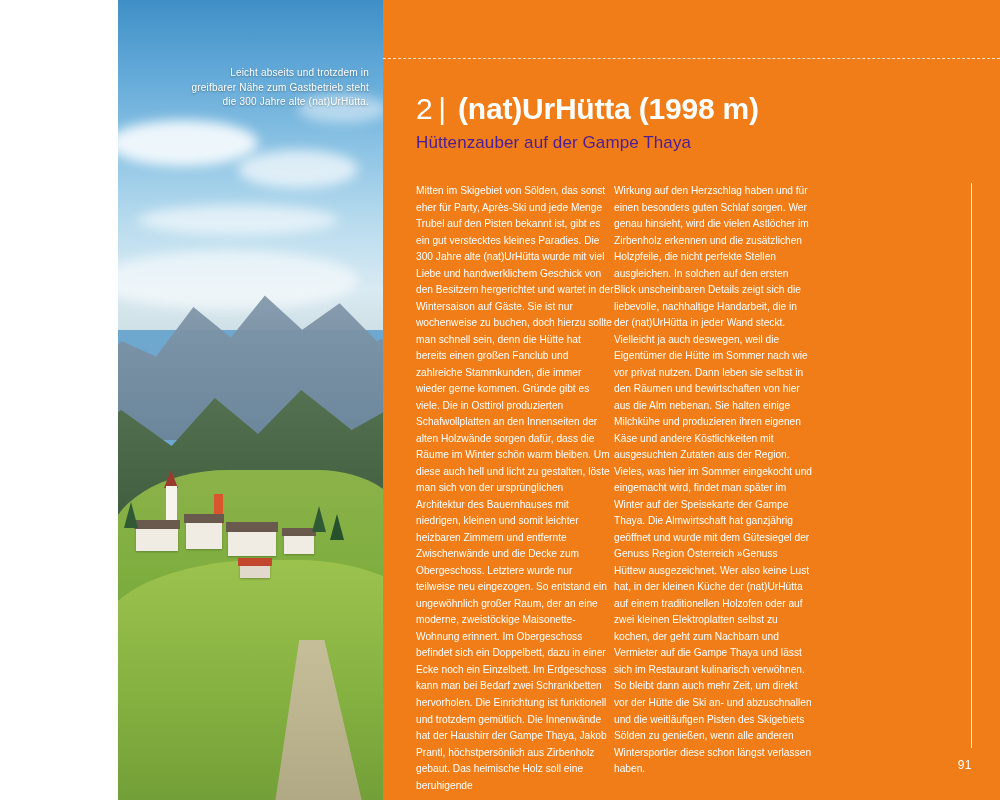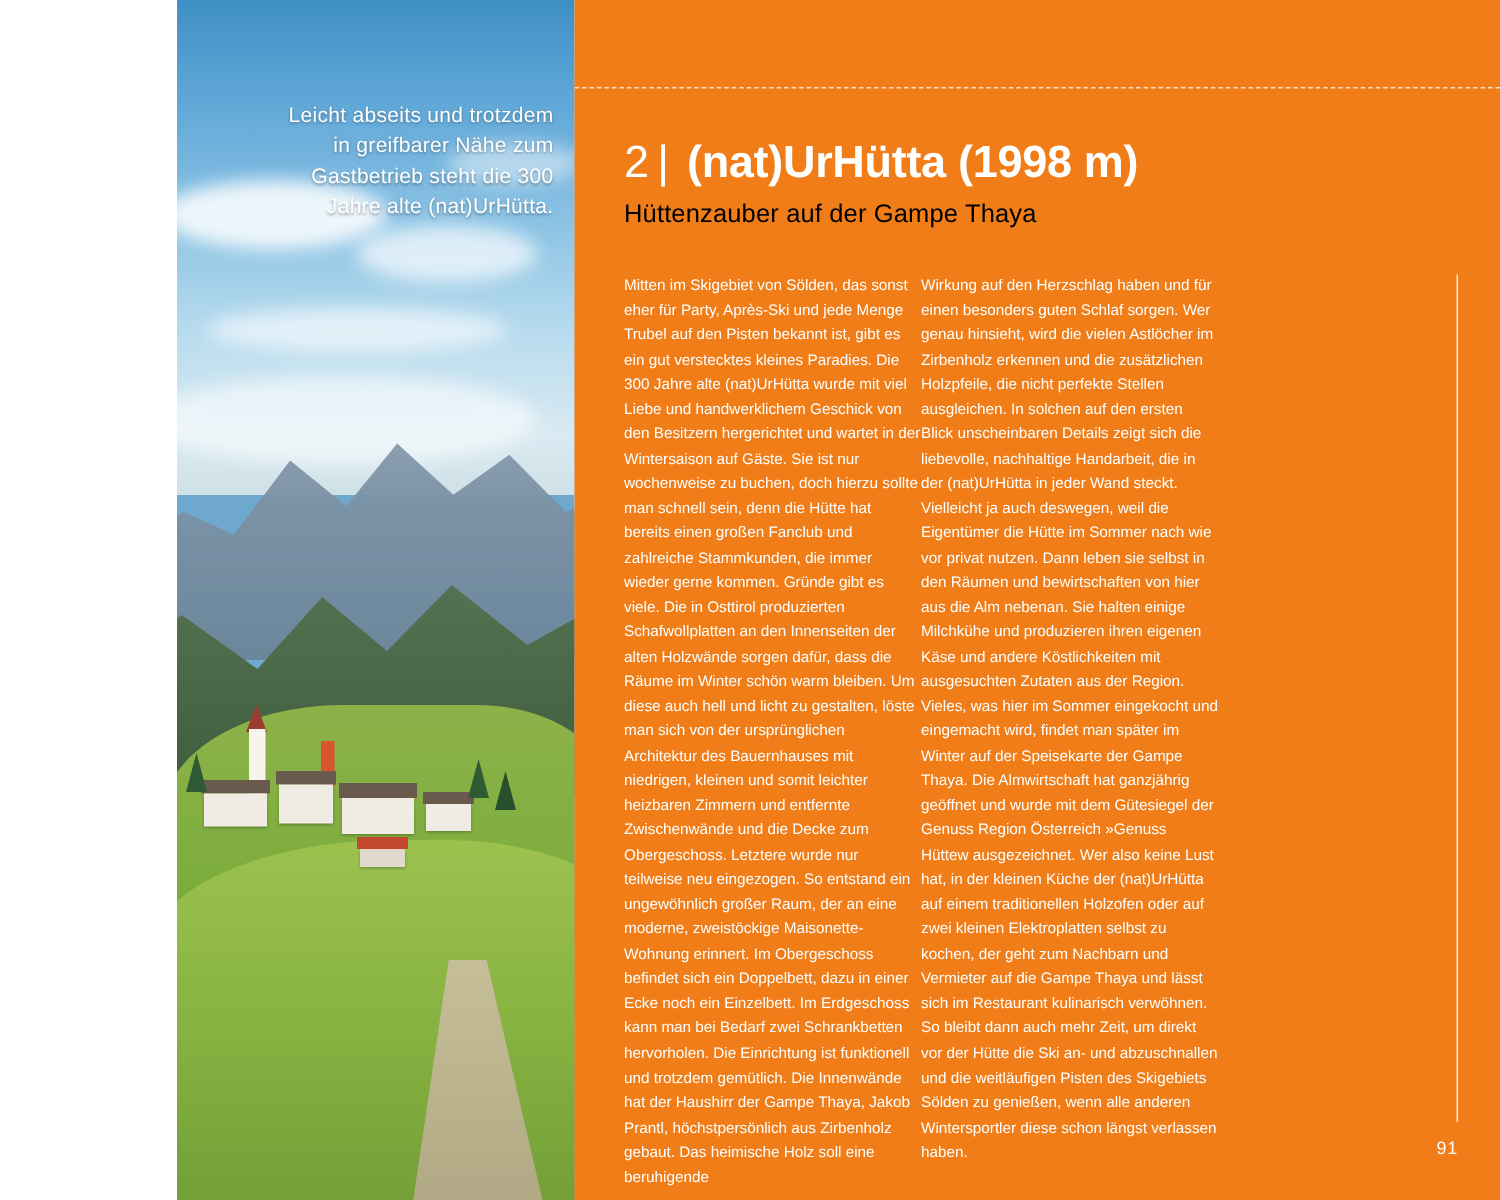--- a/index.html
+++ b/index.html
@@ -144,21 +144,21 @@
     border-right: 7px solid transparent;
     border-bottom: 26px solid #2f5a33;
   }
   .caption {
     position: absolute;
     right: 14px;
     top: 66px;
     width: 180px;
     text-align: right;
     color: #ffffff;
-    font-size: 14px;
+    font-size: 10px;
     line-height: 1.45;
     letter-spacing: .2px;
     text-shadow: 0 1px 2px rgba(0,0,0,.35);
   }
   
   .content {
     position: relative;
     flex: 1 1 auto;
     height: 800px;
     background: #f07d18;
@@ -192,21 +192,21 @@
     font-weight: 300;
     margin: 0 12px 0 5px;
   }
   .chapter-title {
     font-size: 30px;
     font-weight: 600;
     letter-spacing: -.2px;
   }
   .subtitle {
     margin-top: 7px;
-    color: #000000;
+    color: #4c1d95;
     font-size: 17px;
     font-weight: 400;
     letter-spacing: .1px;
   }
   .columns {
     position: absolute;
     left: 33px;
     top: 183px;
     right: 28px;
     display: flex;

